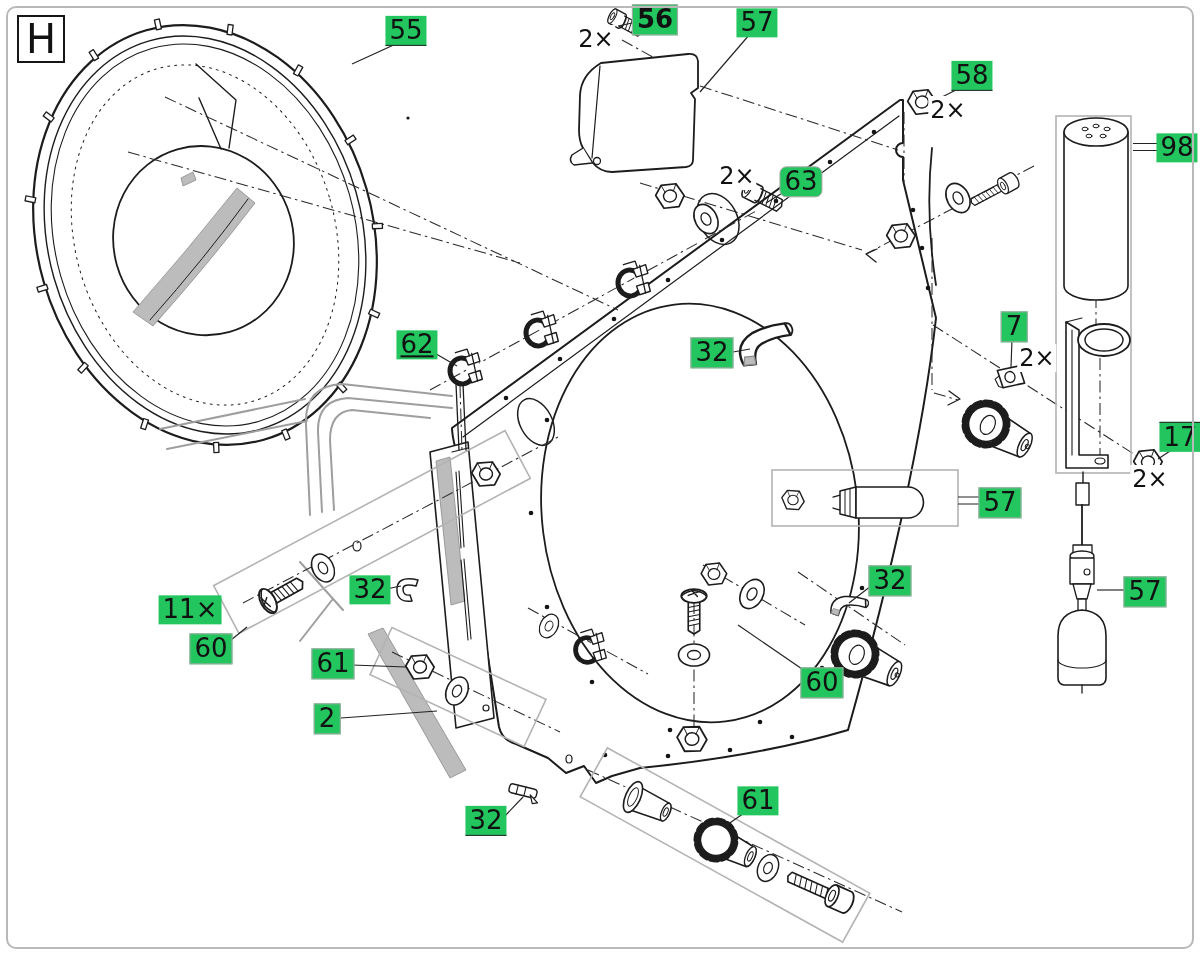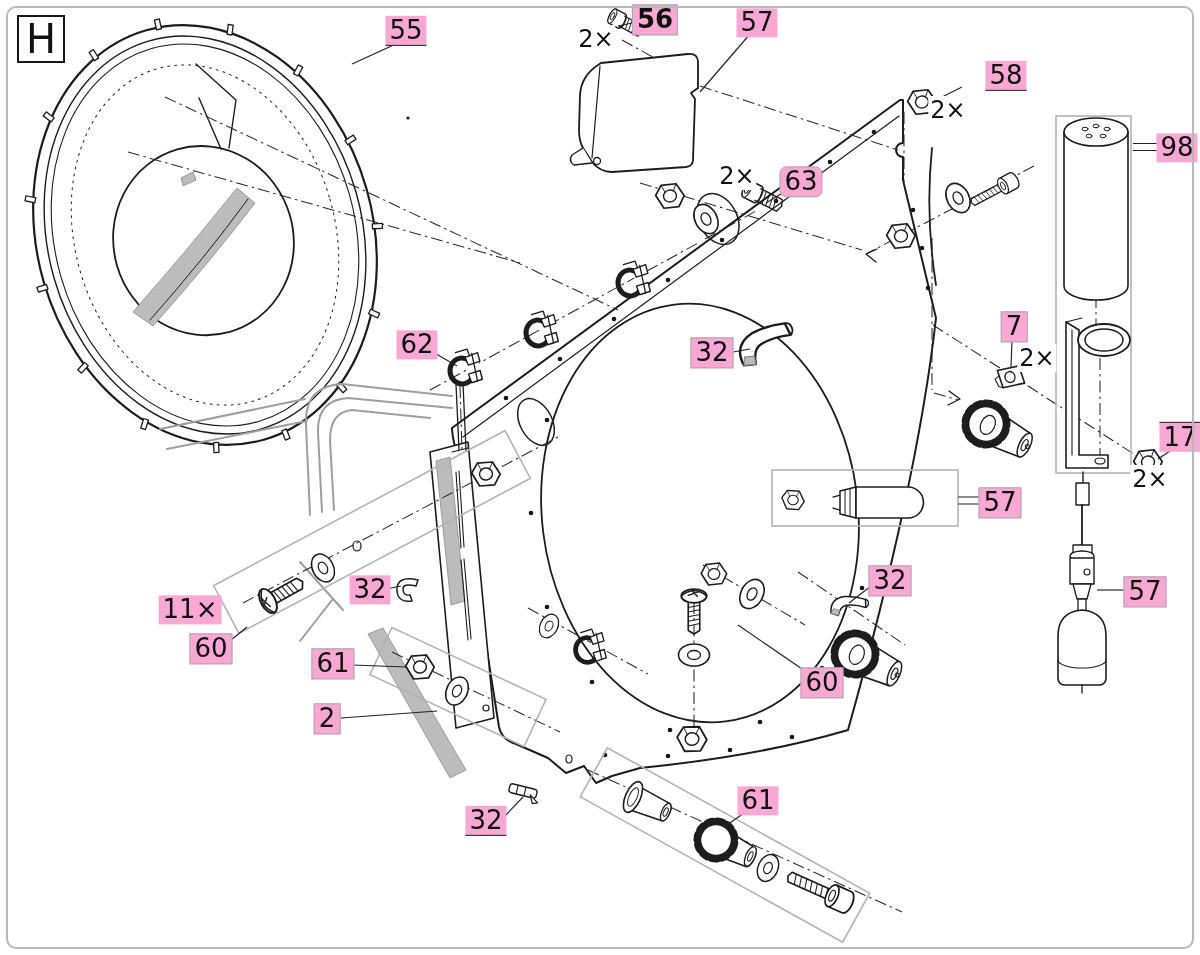--- a/index.html
+++ b/index.html
@@ -10,21 +10,21 @@
   svg{position:absolute;left:0;top:0;}
   .ln{stroke:#1c1c1c;fill:none;stroke-linecap:round;stroke-linejoin:round;}
   .fw{stroke:#1c1c1c;fill:#ffffff;stroke-linecap:round;stroke-linejoin:round;}
   .axis{stroke:#2a2a2a;fill:none;stroke-width:1.05;stroke-dasharray:12 4 2.5 4;}
   .graybox{stroke:#b3b3b3;fill:none;stroke-width:1.6;}
   .gray{stroke:#9e9e9e;fill:none;stroke-width:2;stroke-linecap:round;}
   .grayfill{fill:#bcbcbc;stroke:#8a8a8a;stroke-width:0.8;}
   .leader{stroke:#222;fill:none;stroke-width:1.15;}
   .dot{fill:#141414;stroke:none;}
   .callout{position:absolute;transform:translate(-50%,-50%);font-size:26px;line-height:1.05;
-        color:#111;background:#f9a8d4;padding:1px 4px;white-space:nowrap;}
+        color:#111;background:#22c55e;padding:1px 4px;white-space:nowrap;}
   .callout.box{border:1.4px solid #a9a9a9;}
   .callout.underline{border-bottom:1.7px solid #222;}
   .callout.overline{border-top:1.7px solid #222;}
   .qty{position:absolute;transform:translate(-50%,-50%);font-size:24px;color:#111;
         background:#fff;padding:0 2px;white-space:nowrap;}
   .section-marker{position:absolute;left:17px;top:15px;width:44px;height:44px;
         border:2.6px solid #161616;display:flex;align-items:center;justify-content:center;
         font-size:40px;color:#111;background:#fff;}
 </style>
 </head>
@@ -348,29 +348,29 @@
     <path d="M747,811 L724,827"></path>
   </g>
 </svg>
 
 <div class="section-marker">H</div>
 
 <div style="position:absolute;left:0;top:0;width:100%;height:100%;">
       <div class="callout underline" style="left: 406px; top: 31px;">55</div>
       <div class="callout box" style="left: 655px; top: 20px; font-weight: bold;">56</div>
       <div class="callout plain" style="left: 757px; top: 23px;">57</div>
-      <div class="callout underline" style="left: 972px; top: 76px; margin-left: 34px;">58</div>
+      <div class="callout underline" style="left: 972px; top: 76px;">58</div>
       <div class="callout plain" style="left: 1177px; top: 148px;">98</div>
       <div class="callout box" style="left: 801px; top: 182px; border-radius: 7px;">63</div>
       <div class="callout box" style="left: 1014px; top: 327px;">7</div>
       <div class="callout box" style="left: 712px; top: 353px;">32</div>
       <div class="callout overline" style="left: 1180px; top: 437px;">17</div>
       <div class="callout box" style="left: 1000px; top: 503px;">57</div>
       <div class="callout box" style="left: 1145px; top: 592px;">57</div>
-      <div class="callout plain" style="left: 417px; top: 345px;">62</div>
+      <div class="callout plain" style="left: 417px; top: 345px; text-decoration: underline;">62</div>
       <div class="callout plain" style="left: 370px; top: 590px;">32</div>
       <div class="callout plain" style="left: 190px; top: 610px;">11×</div>
       <div class="callout box" style="left: 211px; top: 649px;">60</div>
       <div class="callout box" style="left: 333px; top: 664px;">61</div>
       <div class="callout box" style="left: 327px; top: 719px;">2</div>
       <div class="callout underline" style="left: 486px; top: 821px;">32</div>
       <div class="callout box" style="left: 890px; top: 581px;">32</div>
       <div class="callout box" style="left: 822px; top: 683px;">60</div>
       <div class="callout plain" style="left: 758px; top: 801px;">61</div>
       <div class="qty" style="left: 596px; top: 39px;">2×</div>

